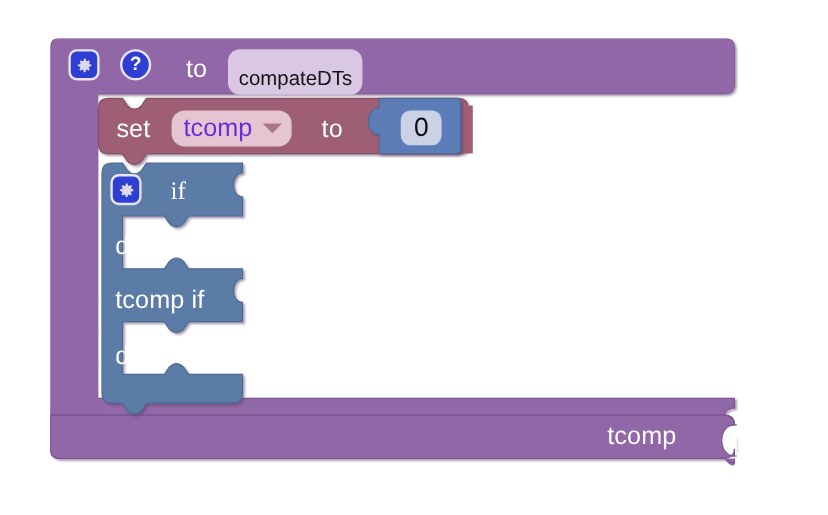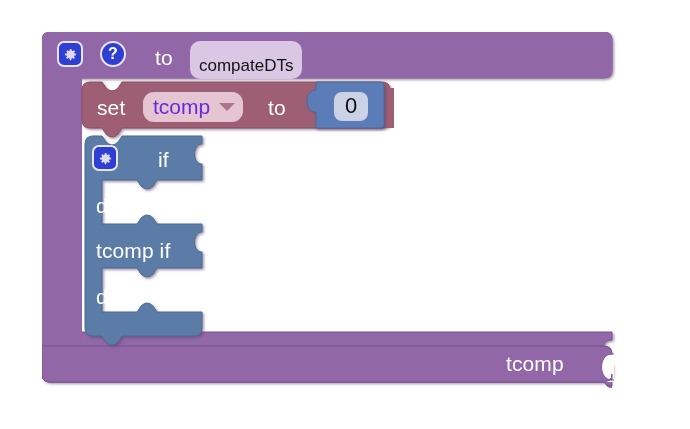--- a/index.html
+++ b/index.html
@@ -266,21 +266,21 @@
 
     <span class="field-num" style="left:292px;top:60px;">0</span>
 
     <div class="mut-btn" style="left:50px;top:113px;">
       <svg width="15" height="15" viewBox="0 0 24 24">
         <path fill="#dcd9ef" d="M12 8.4a3.6 3.6 0 1 0 0 7.2 3.6 3.6 0 0 0 0-7.2zm0 5.4a1.8 1.8 0 1 1 0-3.6 1.8 1.8 0 0 1 0 3.6z"></path>
         <path fill="#dcd9ef" d="M21 13.2v-2.4l-2.4-.4a6.9 6.9 0 0 0-.7-1.7l1.4-2-1.7-1.7-2 1.4a6.9 6.9 0 0 0-1.7-.7L13.5 3h-2.4l-.4 2.7a6.9 6.9 0 0 0-1.7.7l-2-1.4-1.7 1.7 1.4 2a6.9 6.9 0 0 0-.7 1.7L3 10.8v2.4l2.7.4c.15.6.4 1.17.7 1.7l-1.4 2 1.7 1.7 2-1.4c.53.3 1.1.55 1.7.7l.4 2.7h2.4l.4-2.7c.6-.15 1.17-.4 1.7-.7l2 1.4 1.7-1.7-1.4-2c.3-.53.55-1.1.7-1.7l2.7-.4z"></path>
       </svg>
     </div>
 
-    <span class="lbl" style="left:116px;top:117px;">if</span>
+    <span class="lbl" style="left:100px;top:117px;font-family:Liberation Serif, serif;">if</span>
 
     <span class="lbl" style="left:54px;top:163px;">do</span>
 
     <span class="lbl" style="left:54px;top:208px;">tcomp if</span>
 
     <span class="lbl" style="left:54px;top:254px;">do</span>
 
     <span class="lbl" style="left:464px;top:321px;">tcomp</span>
 
   </div>

